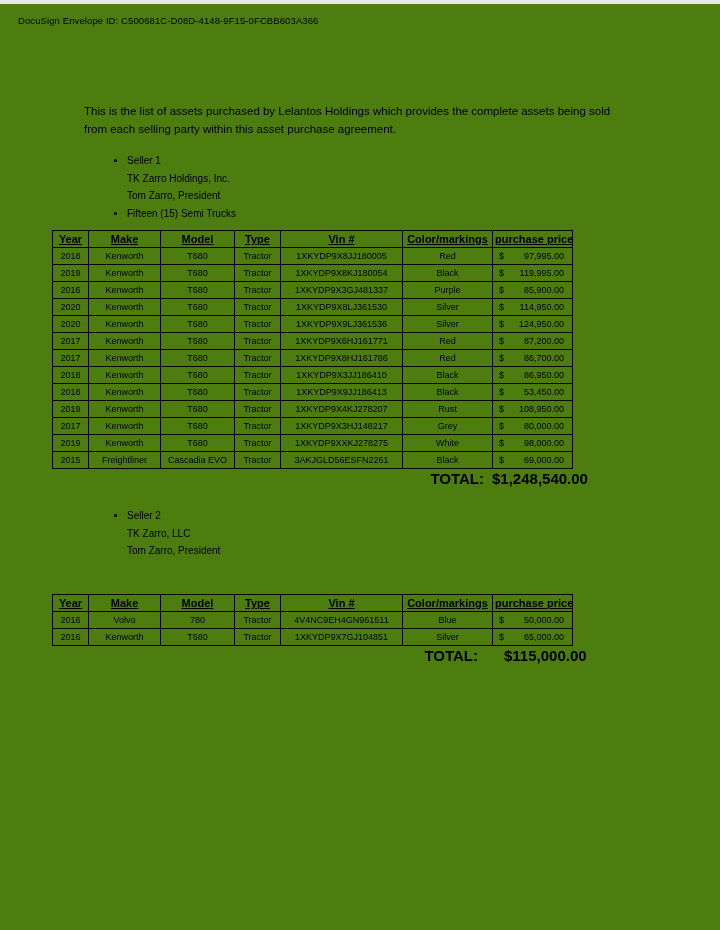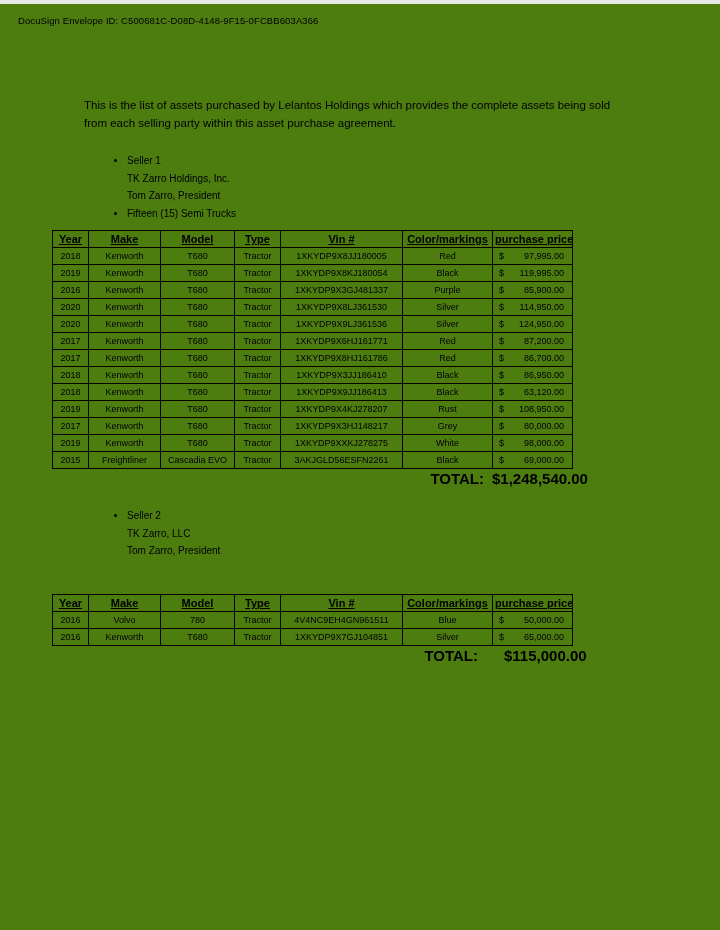--- a/index.html
+++ b/index.html
@@ -17,21 +17,21 @@
     position: absolute;
     left: 18px;
     top: 11px;
     font-size: 9.5px;
     letter-spacing: 0.1px;
     color: #000;
   }
   .intro {
     position: absolute;
     left: 84px;
-    top: 93px;
+    top: 99px;
     width: 540px;
     font-size: 11.5px;
     line-height: 17.5px;
   }
   ul.bullet-list {
     position: absolute;
     list-style: disc;
     padding-left: 22px;
     font-size: 10px;
     line-height: 17.5px;
@@ -226,21 +226,21 @@
         </tr>
         <tr>
           <td>2018</td>
           <td>Kenworth</td>
           <td>T680</td>
           <td>Tractor</td>
           <td>1XKYDP9X9JJ186413</td>
           <td>Black</td>
           <td class="price-cell">
             <span class="cur">$</span>
-            <span class="amt">63,120.00</span>
+            <span class="amt">53,450.00</span>
           </td>
         </tr>
         <tr>
           <td>2019</td>
           <td>Kenworth</td>
           <td>T680</td>
           <td>Tractor</td>
           <td>1XKYDP9X4KJ278207</td>
           <td>Rust</td>
           <td class="price-cell">

